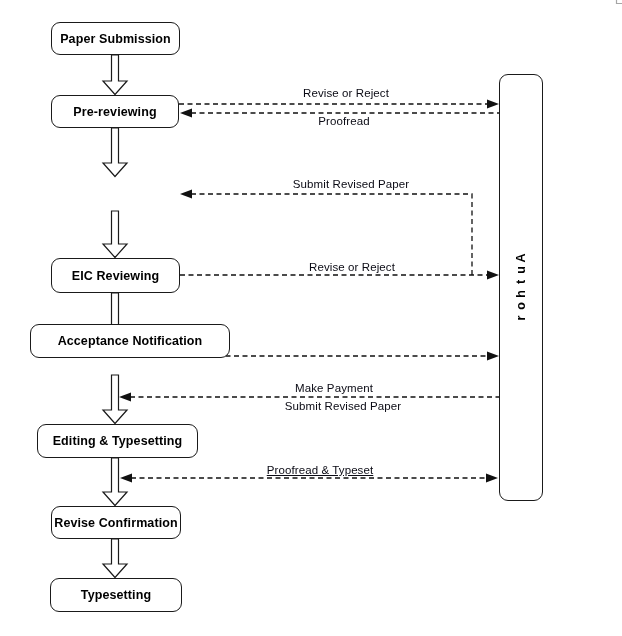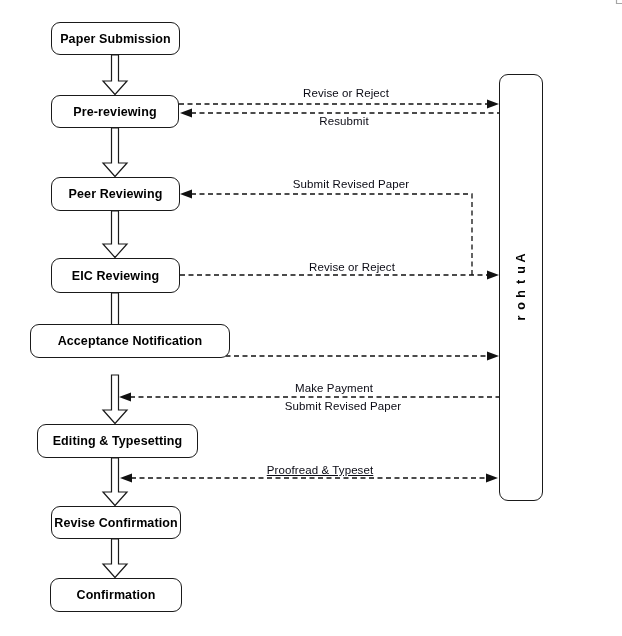--- a/index.html
+++ b/index.html
@@ -64,39 +64,38 @@
       <polygon points="119,397 131,392.6 131,401.4"></polygon>
       <polygon points="120,478 132,473.6 132,482.4"></polygon>
       <polygon points="498,478 486,473.6 486,482.4"></polygon>
     </g>
 
     <path d="M616.5,0 V3.5 H622" stroke="#a6a6a6" stroke-width="1.2" fill="none"></path>
   </svg>
 
   <div class="node" style="left:51px;top:95px;width:128px;height:33px;">Pre-reviewing</div>
   <div class="node" style="left:51px;top:22px;width:129px;height:33px;">Paper Submission</div>
-  <div class="node" style="left:51px;top:177px;width:129px;height:34px;">Peer Reviewing</div>
   <div class="node" style="left:51px;top:258px;width:129px;height:35px;">EIC Reviewing</div>
   <div class="node" style="left:30px;top:324px;width:200px;height:34px;">Acceptance Notification</div>
   <div class="node" style="left:37px;top:424px;width:161px;height:34px;">Editing &amp; Typesetting</div>
   <div class="node" style="left:51px;top:506px;width:130px;height:33px;">Revise Confirmation</div>
-  <div class="node" style="left:50px;top:578px;width:132px;height:34px;">Confirmation</div>
+  <div class="node" style="left:50px;top:578px;width:132px;height:34px;">Typesetting</div>
 
   <div class="actor" style="left:499px;top:74px;width:44px;height:427px;">
     <div>
         <div class="vchar">A</div>
         <div class="vchar">u</div>
         <div class="vchar">t</div>
         <div class="vchar">h</div>
         <div class="vchar">o</div>
         <div class="vchar">r</div>
       </div>
   </div>
 
   <div class="edge-label" style="left:346px;top:87px;">Revise or Reject</div>
-  <div class="edge-label" style="left:344px;top:115px;">Resubmit</div>
+  <div class="edge-label" style="left:344px;top:115px;">Proofread</div>
   <div class="edge-label" style="left:351px;top:178px;">Submit Revised Paper</div>
   <div class="edge-label" style="left:352px;top:261px;">Revise or Reject</div>
   <div class="edge-label" style="left:330px;top:382px;padding-left:8px;">Make Payment</div>
   <div class="edge-label" style="left:343px;top:400px;">Submit Revised Paper</div>
   <div class="edge-label" style="left:320px;top:464px;text-decoration:underline;">Proofread &amp; Typeset</div>
 
 </div>
 
 </body></html>

